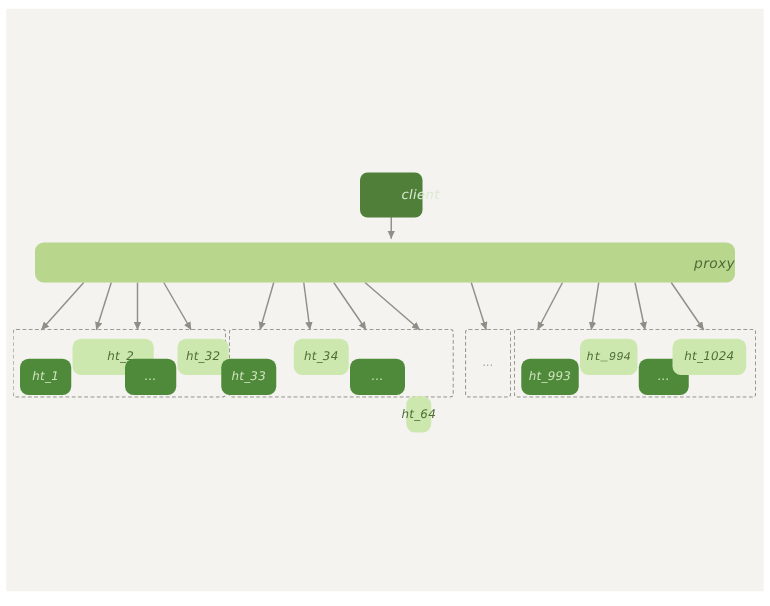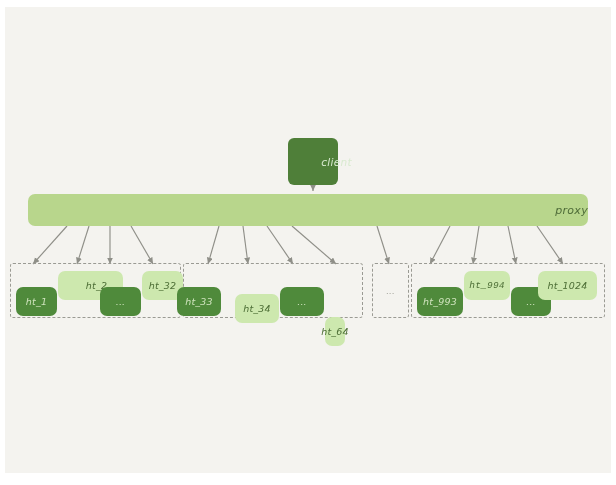--- a/index.html
+++ b/index.html
@@ -127,21 +127,21 @@
 
         <line x1="372" y1="219" x2="384" y2="257"></line>
 
         <line x1="445" y1="219" x2="425" y2="257"></line>
         <line x1="474" y1="219" x2="468" y2="257"></line>
         <line x1="503" y1="219" x2="511" y2="257"></line>
         <line x1="532" y1="219" x2="558" y2="257"></line>
       </g>
     </svg>
 
-    <div class="node-box client-box" style="left:283px; top:131px; width:50px; height:47px;padding-left:47px;">
+    <div class="node-box client-box" style="left:283px; top:131px; width:50px; height:36px;padding-left:47px;">
       <span>client</span>
     </div>
 
     <div class="node-box proxy-box" style="left:23px; top:187px; width:560px; height:32px;justify-content:flex-end;">
       <span>proxy</span>
     </div>
 
     <div class="group-box" style="left:5px; top:256px; width:171px; height:55px;">
     </div>
     <div class="ht-node dark" style="left:11px; top:264px; width:41px; height:29px;">
@@ -155,21 +155,21 @@
     </div>
     <div class="ht-node light" style="left:137px; top:264px; width:41px; height:29px;">
       <span>ht_32</span>
     </div>
 
     <div class="group-box" style="left:178px; top:256px; width:180px; height:55px;">
     </div>
     <div class="ht-node dark" style="left:172px; top:264px; width:44px; height:29px;">
       <span>ht_33</span>
     </div>
-    <div class="ht-node light" style="left:230px; top:264px; width:44px; height:29px;margin-top:23px;">
+    <div class="ht-node light" style="left:230px; top:264px; width:44px; height:29px;">
       <span>ht_34</span>
     </div>
     <div class="ht-node dark" style="left:275px; top:264px; width:44px; height:29px;">
       <span>...</span>
     </div>
     <div class="ht-node light" style="left:320px; top:264px; width:20px; height:29px;margin-top:46px;">
       <span>ht_64</span>
     </div>
 
     <div class="group-box" style="left:367px; top:256px; width:37px; height:55px;">

